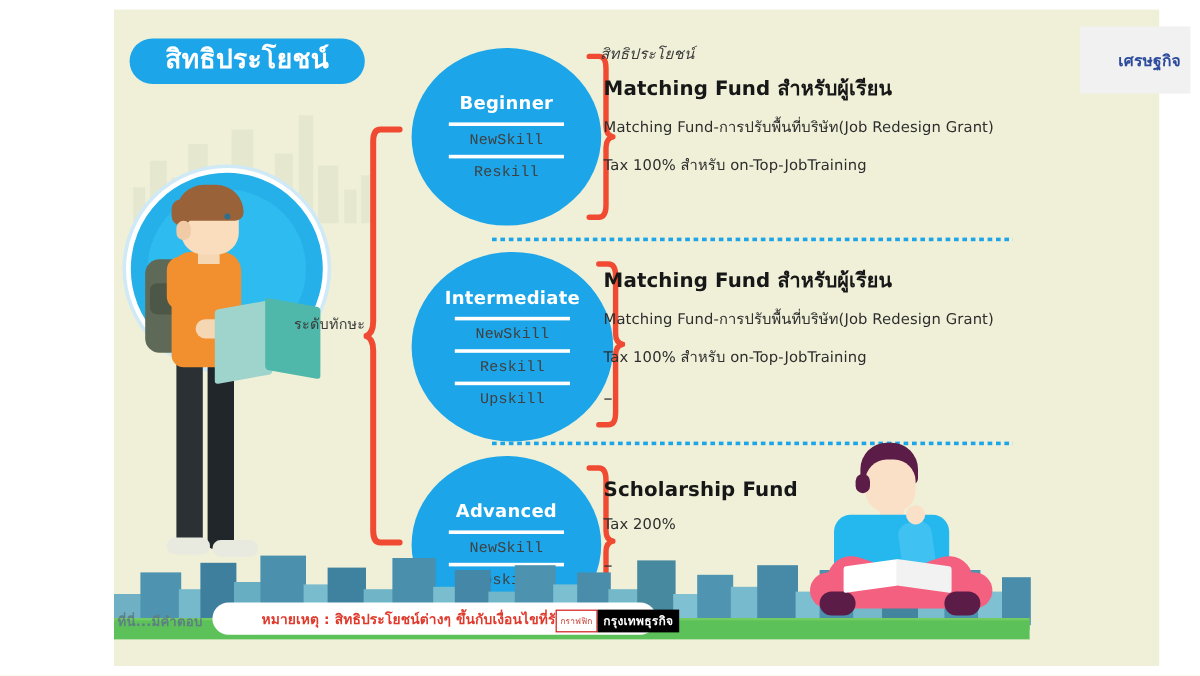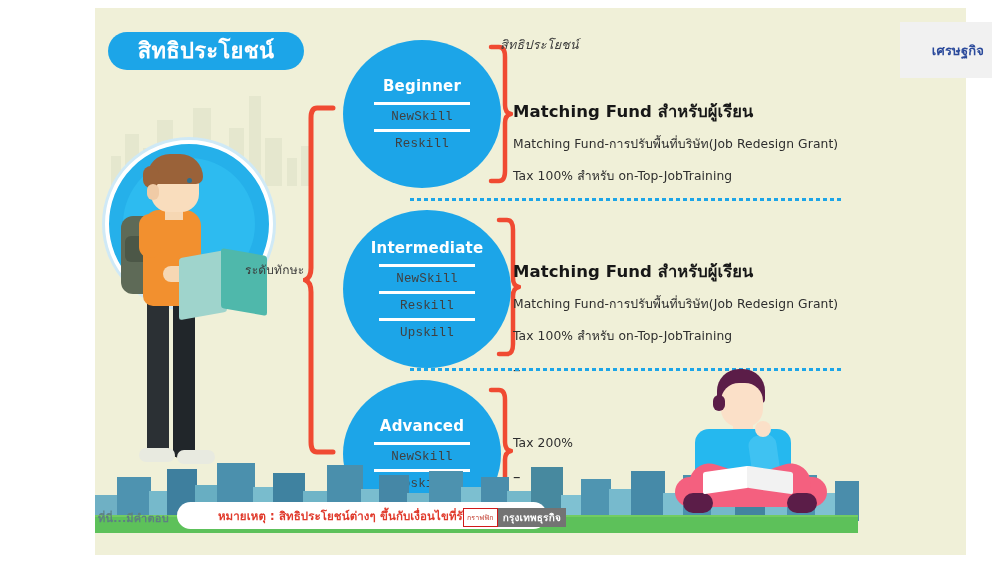--- a/index.html
+++ b/index.html
@@ -58,21 +58,21 @@
   
   .lvl-label{
     position:absolute;left:150px;top:252px;font-size:12px;color:#3a3a3a;
     letter-spacing:.2px;white-space:nowrap;
   }
   
   .benefit-head{
     position:absolute;left:405px;top:27px;font-size:12.5px;color:#3b3b3b;
     font-style:italic;letter-spacing:.3px;
   }
-  .block{position:absolute;left:418px;width:345px;margin-top:38px;}
+  .block{position:absolute;left:408px;width:345px;}
   #b1{top:52px;}
   #b2{top:212px;}
   #b3{top:390px;}
   .block h3{
     margin:0 0 13px 0;font-size:16.5px;font-weight:bold;color:#171717;letter-spacing:.1px;
   }
   .block p{
     margin:0 0 17px 0;font-size:12.3px;color:#2e2e2e;letter-spacing:.1px;line-height:1.2;
   }
   .block p.dash{font-size:15px;color:#2e2e2e;margin-bottom:0;}
@@ -102,21 +102,21 @@
   .note-pill span{font-size:11.5px;color:#e0392b;font-weight:bold;white-space:nowrap;letter-spacing:.1px;}
   .brandtag{
     position:absolute;left:3px;bottom:28px;font-size:11px;color:#5d7f83;
     font-weight:bold;letter-spacing:.2px;
   }
   .logo{
     position:absolute;left:368px;bottom:28px;height:19px;display:flex;align-items:stretch;
   }
   .logo .l1{background:#ffffff;border:1px solid #d01a1a;color:#c0392b;font-size:7px;
     display:flex;align-items:center;padding:0 3px;letter-spacing:.1px;}
-  .logo .l2{background:#737373;color:#ffffff;font-size:10px;font-weight:bold;
+  .logo .l2{background:#000000;color:#ffffff;font-size:10px;font-weight:bold;
     display:flex;align-items:center;padding:0 5px;letter-spacing:.2px;}
   
   .econ-badge{
     position:absolute;left:900px;top:22px;width:92px;height:56px;background:#f1f1f1;
     display:flex;align-items:center;justify-content:center;
   }
   .econ-badge span{font-size:13px;font-weight:bold;color:#2b4a9b;letter-spacing:.2px;margin-left:24px;}
 </style>
 </head>
 <body>
@@ -228,20 +228,21 @@
   </div>
 
   <div class="block" id="b2">
     <h3>Matching Fund สำหรับผู้เรียน</h3>
     <p>Matching Fund-การปรับพื้นที่บริษัท(Job Redesign Grant)</p>
     <p>Tax 100% สำหรับ on-Top-JobTraining</p>
     <p class="dash">–</p>
   </div>
 
   <div class="block" id="b3">
+    <h3>Scholarship Fund</h3>
     <p>Tax 200%</p>
     <p class="dash">–</p>
   </div>
 
   <div class="dotted" id="sep1"></div>
   <div class="dotted" id="sep2"></div>
 
   <div class="skyline">
     <i style="left:0px;width:26px;height:26px;background:#6fb0c4;"></i>
     <i style="left:22px;width:34px;height:44px;background:#4e93b0;"></i>

